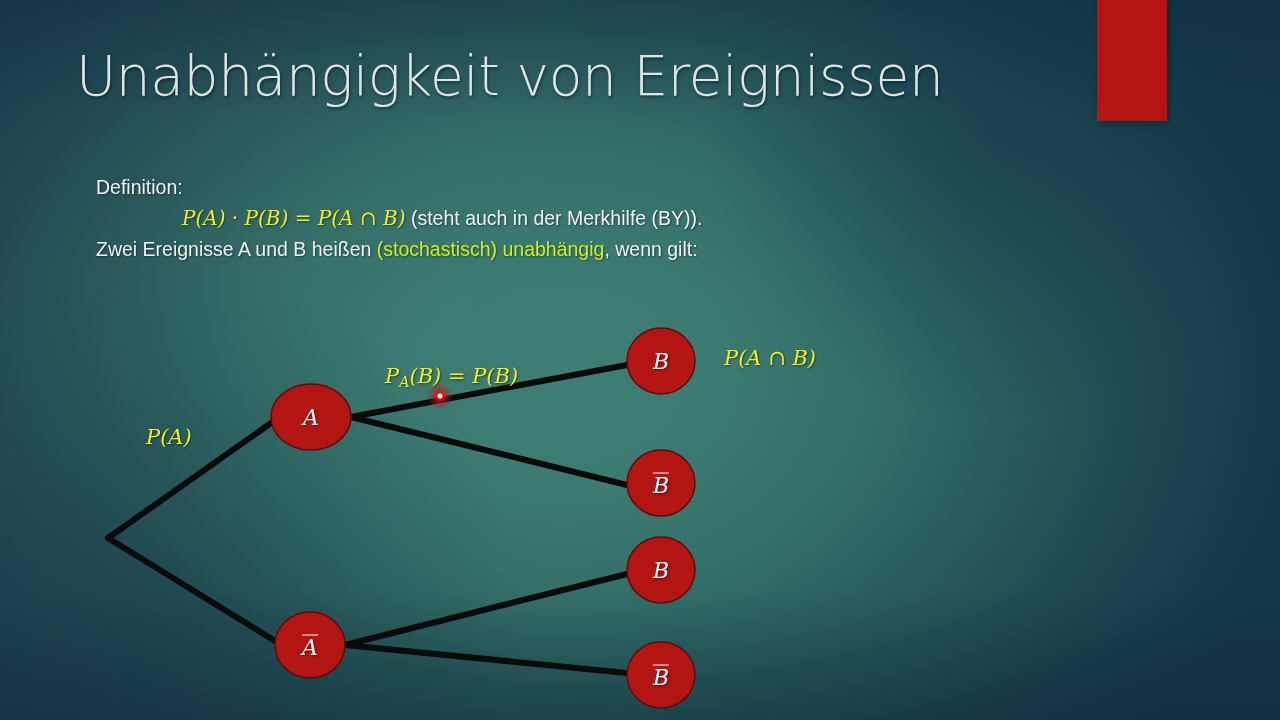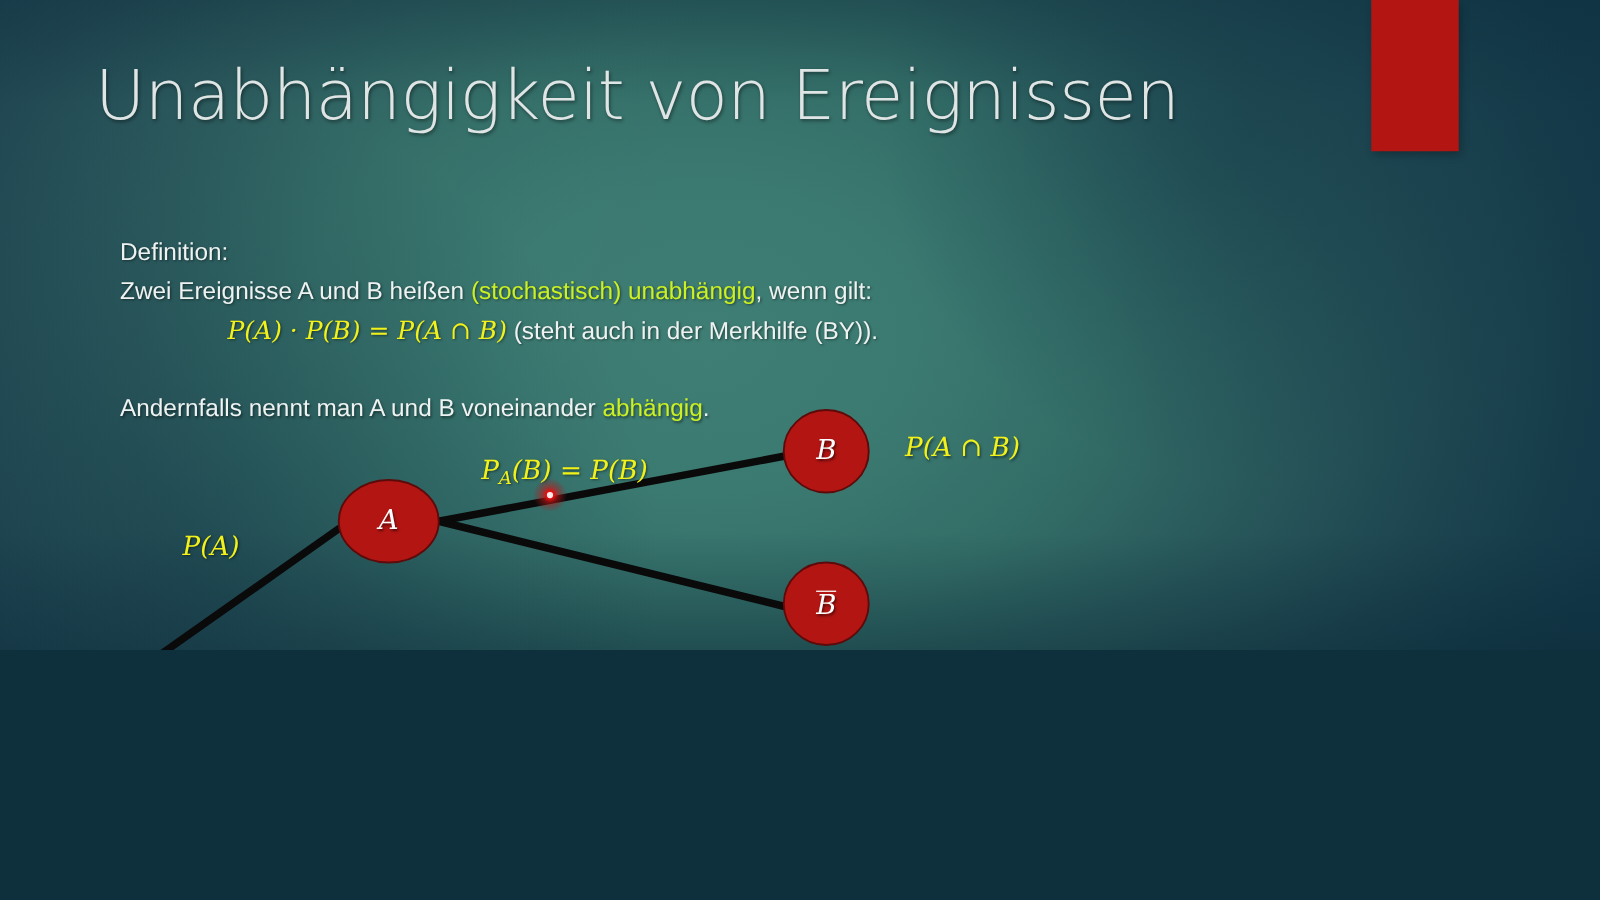--- a/index.html
+++ b/index.html
@@ -3,21 +3,21 @@
 <meta charset="utf-8">
 <title>Unabhängigkeit von Ereignissen</title>
 <style>
   * { margin:0; padding:0; box-sizing:border-box; }
   html, body {
     width:1280px; height:720px; overflow:hidden;
     font-family:"Liberation Sans", sans-serif;
     background:#0e2f3c;
   }
   #slide {
-    position:relative; width:1280px; height:520px; overflow:hidden;
+    position:relative; width:1280px; height:720px; overflow:hidden;
     background:
       radial-gradient(ellipse 760px 560px at 44% 52%,
         #3f7e74 0%, #3b7a71 22%, #336d67 42%, #28575a 62%,
         #1d4550 80%, #163c4a 92%, #133848 100%);
   }
   
   #slide::before {
     content:""; position:absolute; inset:0; pointer-events:none;
     background:
       radial-gradient(circle 420px at 78% 18%, rgba(20,58,74,0.55), rgba(20,58,74,0) 70%),
@@ -39,21 +39,21 @@
 
   .slide-title {
     position:absolute; left:76px; top:44px; z-index:4;
     font-family:"DejaVu Sans", sans-serif;
     font-size:55px; font-weight:300; letter-spacing:-0.4px;
     color:#dfe5e4; white-space:nowrap;
     text-shadow:1px 2px 3px rgba(0,0,0,0.45);
   }
 
   .body-block {
-    position:absolute; left:96px; top:187px; z-index:4;
+    position:absolute; left:96px; top:172px; z-index:4;
     font-size:19.5px; line-height:31px; color:#eef3f2;
     text-shadow:1px 1px 2px rgba(0,0,0,0.45);
     white-space:nowrap;
   }
   .line { display:block; }
   .line.indent { padding-left:86px; }
   .line.gap { height:31px; }
   .hl { color:#ccf021; }
   .mth {
     font-family:"DejaVu Serif", serif; font-style:italic;
@@ -105,24 +105,23 @@
 <body>
 
 <div id="slide">
 
   <div class="accent-bar"></div>
 
   <div class="slide-title">Unabhängigkeit von Ereignissen</div>
 
   <div class="body-block">
     <span class="line">Definition:</span>
+    <span class="line indent"><span class="mth">P(A)</span><span class="mth op"> · </span><span class="mth">P(B)</span><span class="mth op"> = </span><span class="mth">P(A ∩ B)</span><span> (steht auch in der Merkhilfe (BY)).</span></span>
     <span class="line"><span>Zwei Ereignisse A und B heißen </span><span class="hl">(stochastisch) unabhängig</span><span>, wenn gilt:</span></span>
-    <span class="line indent"><span class="mth">P(A)</span><span class="mth op"> · </span><span class="mth">P(B)</span><span class="mth op"> = </span><span class="mth">P(A ∩ B)</span><span> (steht auch in der Merkhilfe (BY)).</span></span>
     <span class="line gap"></span>
-    <span class="line"><span>Andernfalls nennt man A und B voneinander </span><span class="hl">abhängig</span><span>.</span></span>
   </div>
 
   <div id="tree">
     <svg width="1280" height="720">
       <g id="edges" stroke="#0a0a0a" stroke-width="6" stroke-linecap="round" fill="none">
           <line x1="108" y1="538" x2="271" y2="423"></line>
           <line x1="108" y1="538" x2="275" y2="641"></line>
           <line x1="351" y1="417" x2="627" y2="365"></line>
           <line x1="351" y1="417" x2="627" y2="485"></line>
           <line x1="345" y1="645" x2="627" y2="574"></line>

